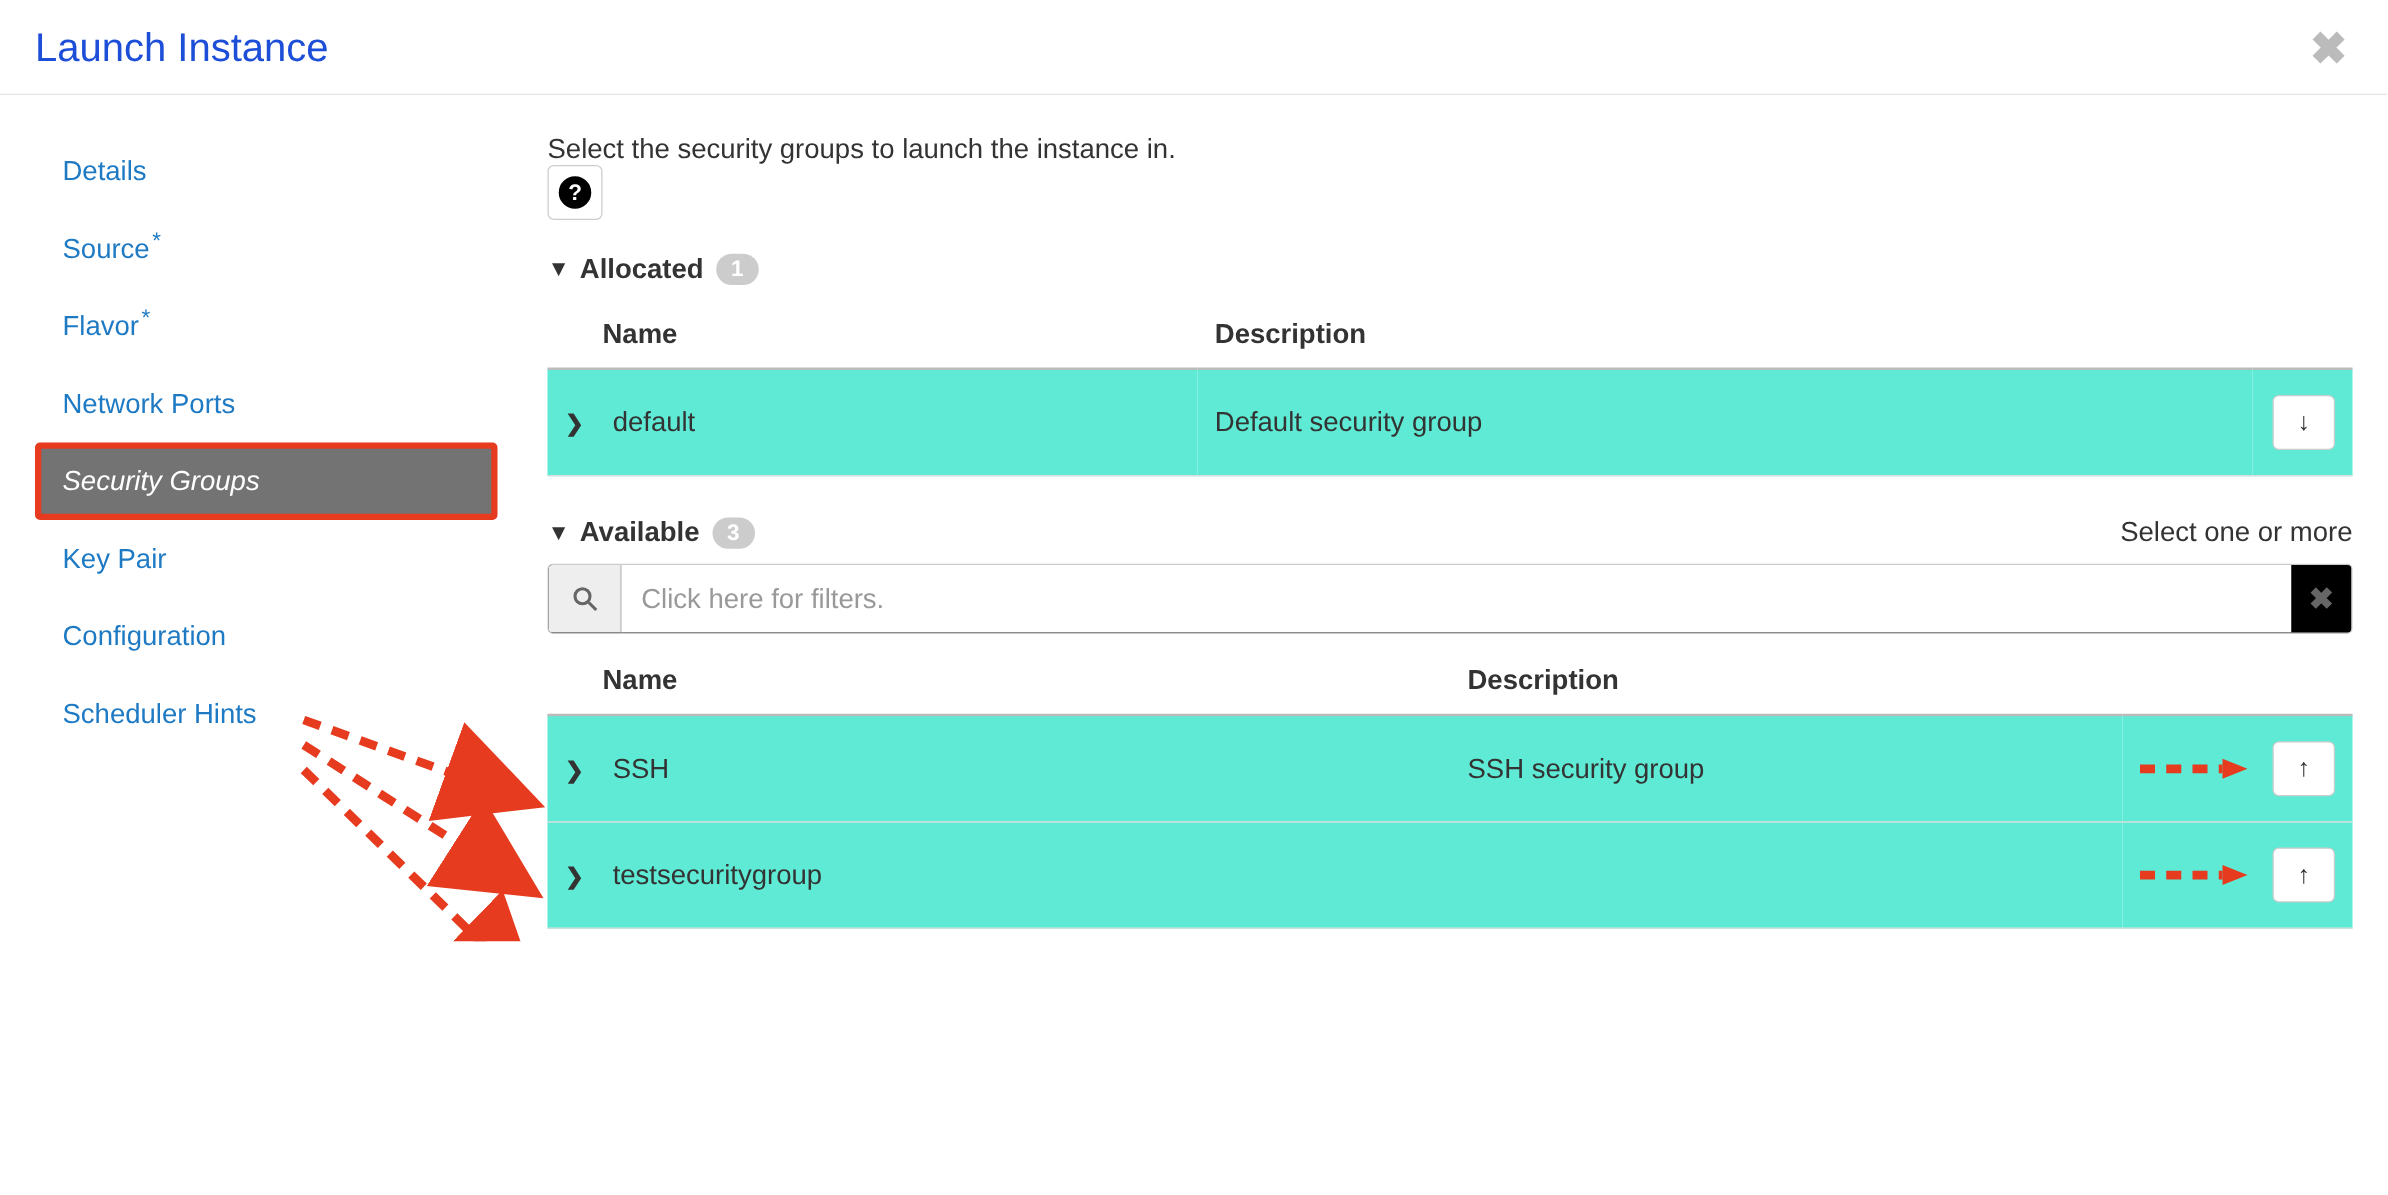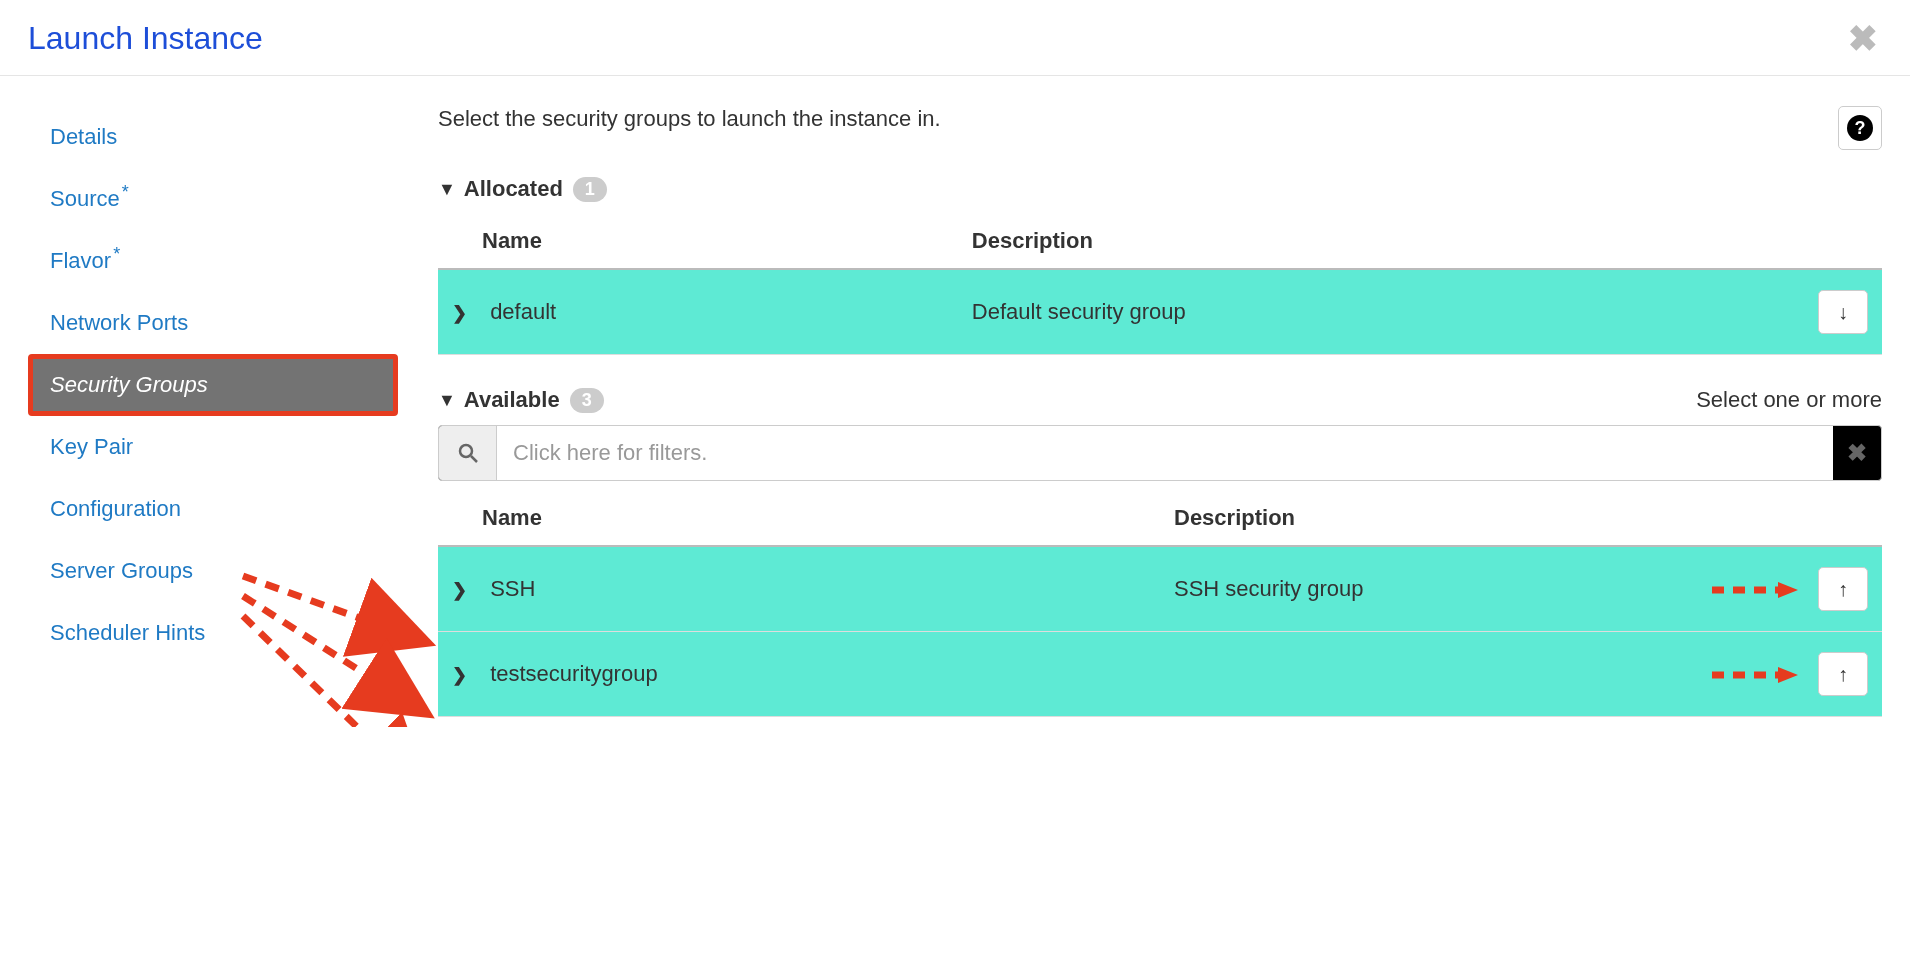--- a/index.html
+++ b/index.html
@@ -71,20 +71,21 @@
   .main {
     flex: 1;
     margin-left: 40px;
     position: relative;
   }
   .description-row {
     display: flex;
     align-items: flex-start;
     justify-content: space-between;
     margin-bottom: 20px;
+    flex-direction: column;
   }
   .description-text {
     font-size: 22px;
     color: #333;
   }
   .help-btn {
     border: 1px solid #ccc;
     border-radius: 5px;
     width: 44px;
     height: 44px;
@@ -252,23 +253,20 @@
         <span>Network Ports</span>
       </div>
       <div class="sidebar-item active highlight">
         <span>Security Groups</span>
       </div>
       <div class="sidebar-item">
         <span>Key Pair</span>
       </div>
       <div class="sidebar-item">
         <span>Configuration</span>
-      </div>
-      <div class="sidebar-item">
-        <span>Server Groups</span>
       </div>
       <div class="sidebar-item">
         <span>Scheduler Hints</span>
       </div>
 
       <svg class="big-annot" style="left:210px; top:460px; width:210px; height:250px;" viewBox="0 0 210 250">
         <defs>
           <marker id="ahead" markerWidth="14" markerHeight="14" refX="10" refY="6" orient="auto">
             <path d="M0,0 L12,6 L0,12 Z" fill="#e63b1f"></path>
           </marker>

